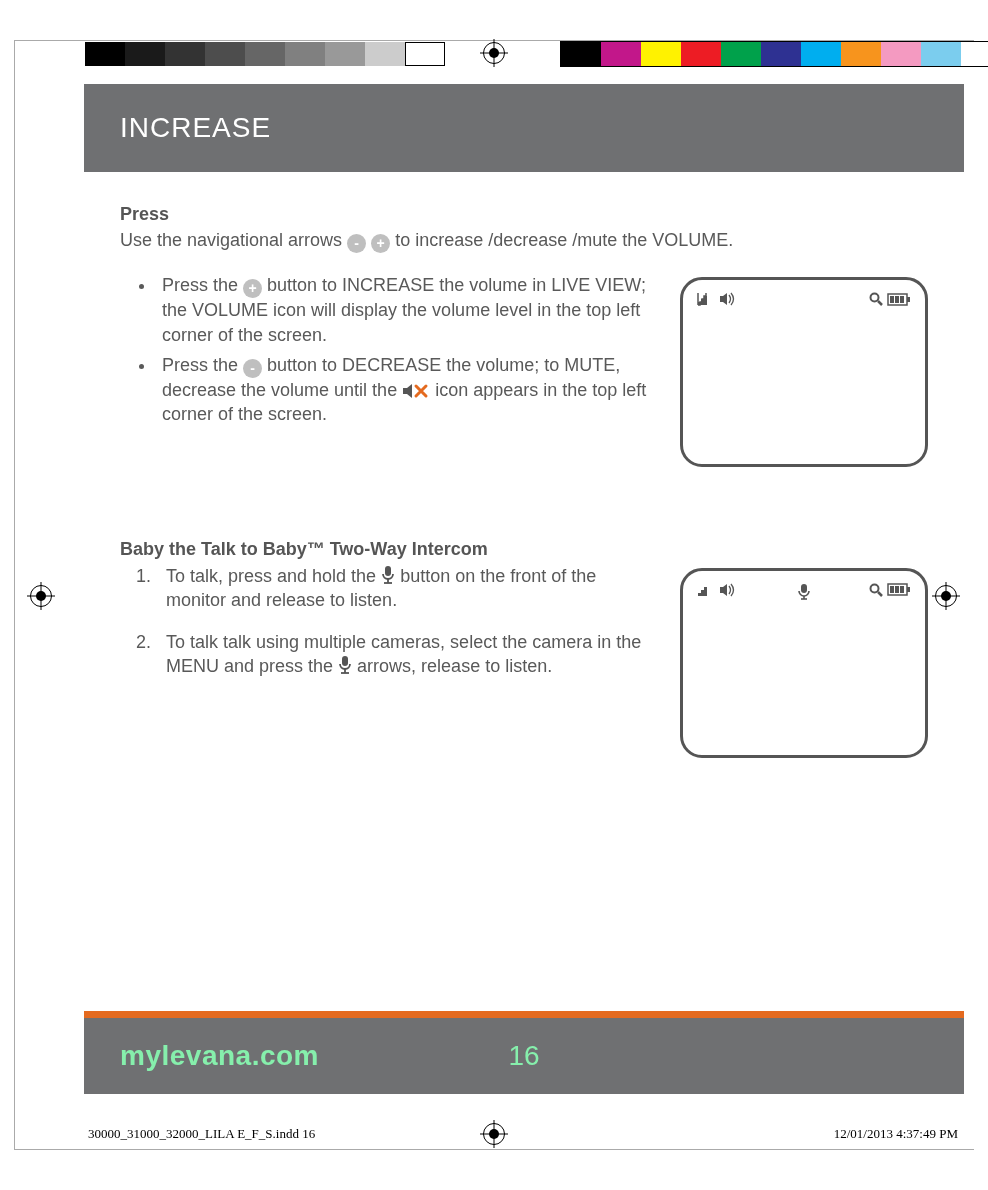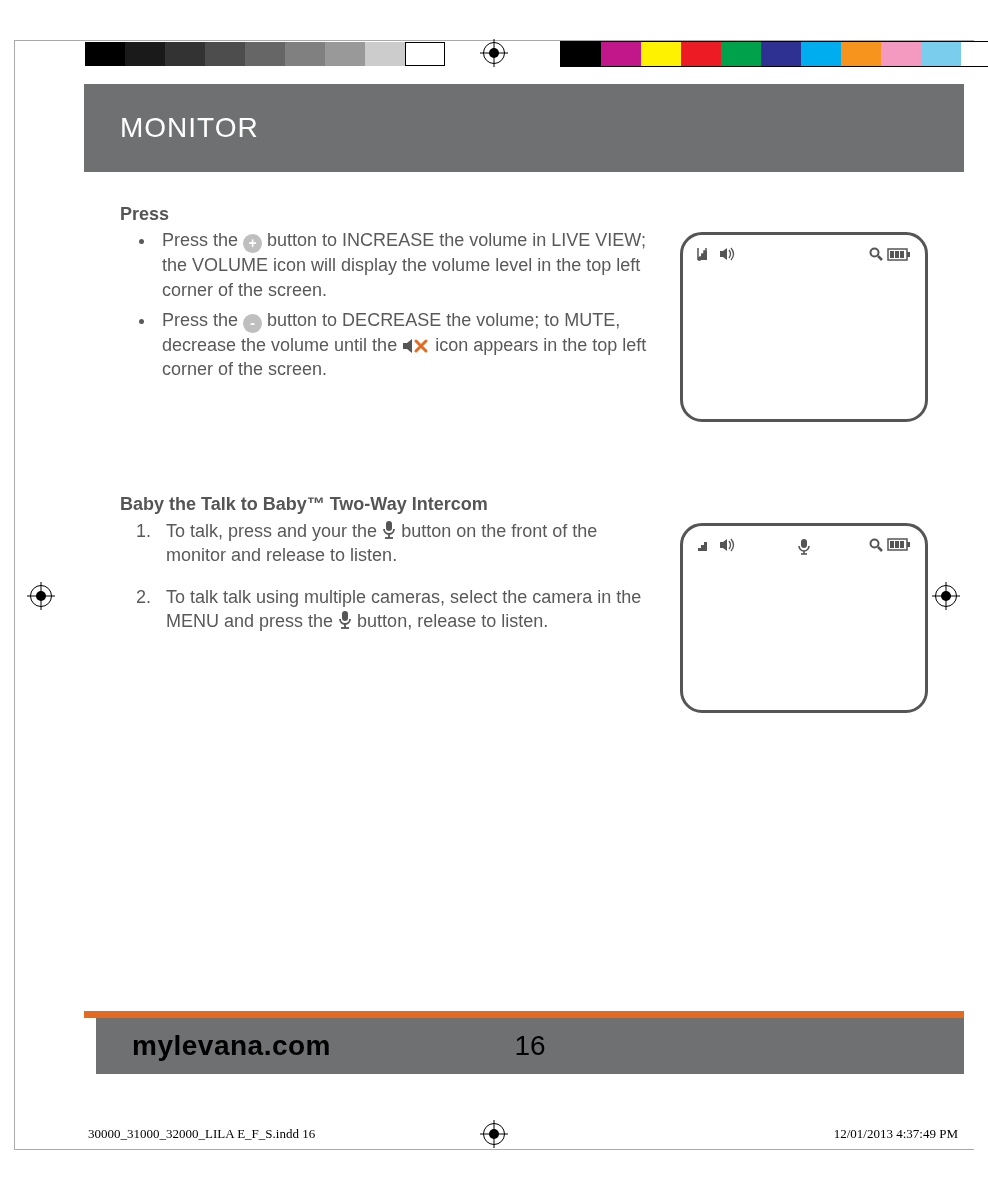--- a/index.html
+++ b/index.html
@@ -103,23 +103,23 @@
   }
   .screen .sb { position:absolute; top:12px; left:14px; right:14px; height:20px; color:#555; }
   .sb-left { position:absolute; left:0; display:flex; gap:6px; align-items:center;}
   .sb-center { position:absolute; left:50%; transform:translateX(-50%); }
   .sb-right { position:absolute; right:0; display:flex; gap:4px; align-items:center;}
 
   .orange-accent {
     position:absolute; left:0; right:0; height:7px; background:#e46a1f;
   }
   .footer-bar {
-    position:absolute; left:12px; right:0;
-    background:#6f7072; color:#000000;
-    padding: 12px 36px;
+    position:absolute; left:0; right:0;
+    background:#6f7072; color:#86efac;
+    padding: 22px 36px;
     display:flex; align-items:center;
     font-size: 28px;
   }
   .footer-bar .site { font-weight:600; letter-spacing:0.5px; }
   .footer-bar .pg { position:absolute; left:50%; transform:translateX(-50%); font-weight:400; }
 
   .slug {
     position:absolute; left:88px; right:30px; bottom: 48px;
     font-family: "Times New Roman", serif;
     font-size: 13px; color:#000;
@@ -170,27 +170,33 @@
       <div style="background:#f7941d"></div>
       <div style="background:#f49ac1"></div>
     <div style="background:#7bcdee"></div>
       <div style="background:#fff"></div>
   </div>
 </div>
 
 <div class="page">
 
   <div class="header-bar">
-    <span>MONITOR</span>
+    <span>INCREASE</span>
   </div>
 
   <div class="content">
 
     <div>
       <div class="sect-title">Press</div>
+      <div class="intro">
+        <span>Use the navigational arrows </span>
+        <span class="arrow-btn">-</span>
+        <span class="arrow-btn">+</span>
+        <span> to increase /decrease /mute the VOLUME.</span>
+      </div>
 
       <div class="row">
         <div class="textcol">
           <ul class="bullets">
             <li>
               <span>Press the </span>
               <span class="arrow-btn">+</span>
               <span> button to INCREASE the volume in LIVE VIEW; the VOLUME icon will display the volume level in the top left corner of the screen.</span>
             </li>
             <li>
@@ -248,42 +254,42 @@
       </div>
     </div>
 
     <div style="margin-top:70px">
       <div class="sect-title">Baby the Talk to Baby™ Two-Way Intercom</div>
 
       <div class="row">
         <div class="textcol">
           <ol class="numlist">
             <li>
-              <span>To talk, press and your the </span>
+              <span>To talk, press and hold the </span>
               <span class="mini-mic">
                 <svg width="14" height="20" viewBox="0 0 14 20">
                     <rect x="4" y="1" width="6" height="10" rx="3" fill="#555"></rect>
                     <path d="M2 9 a5 5 0 0 0 10 0" fill="none" stroke="#555" stroke-width="1.8"></path>
                     <line x1="7" y1="14" x2="7" y2="18" stroke="#555" stroke-width="1.8"></line>
                     <line x1="3" y1="18" x2="11" y2="18" stroke="#555" stroke-width="1.8"></line>
                   </svg>
               </span>
               <span> button on the front of the monitor and release to listen.</span>
             </li>
             <li>
               <span>To talk talk using multiple cameras, select the camera in the MENU and press the </span>
               <span class="mini-mic">
                 <svg width="14" height="20" viewBox="0 0 14 20">
                     <rect x="4" y="1" width="6" height="10" rx="3" fill="#555"></rect>
                     <path d="M2 9 a5 5 0 0 0 10 0" fill="none" stroke="#555" stroke-width="1.8"></path>
                     <line x1="7" y1="14" x2="7" y2="18" stroke="#555" stroke-width="1.8"></line>
                     <line x1="3" y1="18" x2="11" y2="18" stroke="#555" stroke-width="1.8"></line>
                   </svg>
               </span>
-              <span> button, release to listen.</span>
+              <span> arrows, release to listen.</span>
             </li>
           </ol>
         </div>
 
         <div class="screen">
           <div class="sb">
             <div class="sb-left">
               <span>
                 <svg width="16" height="14" viewBox="0 0 16 14">
                     <rect x="1" y="10" width="3" height="3" fill="#555"></rect>

